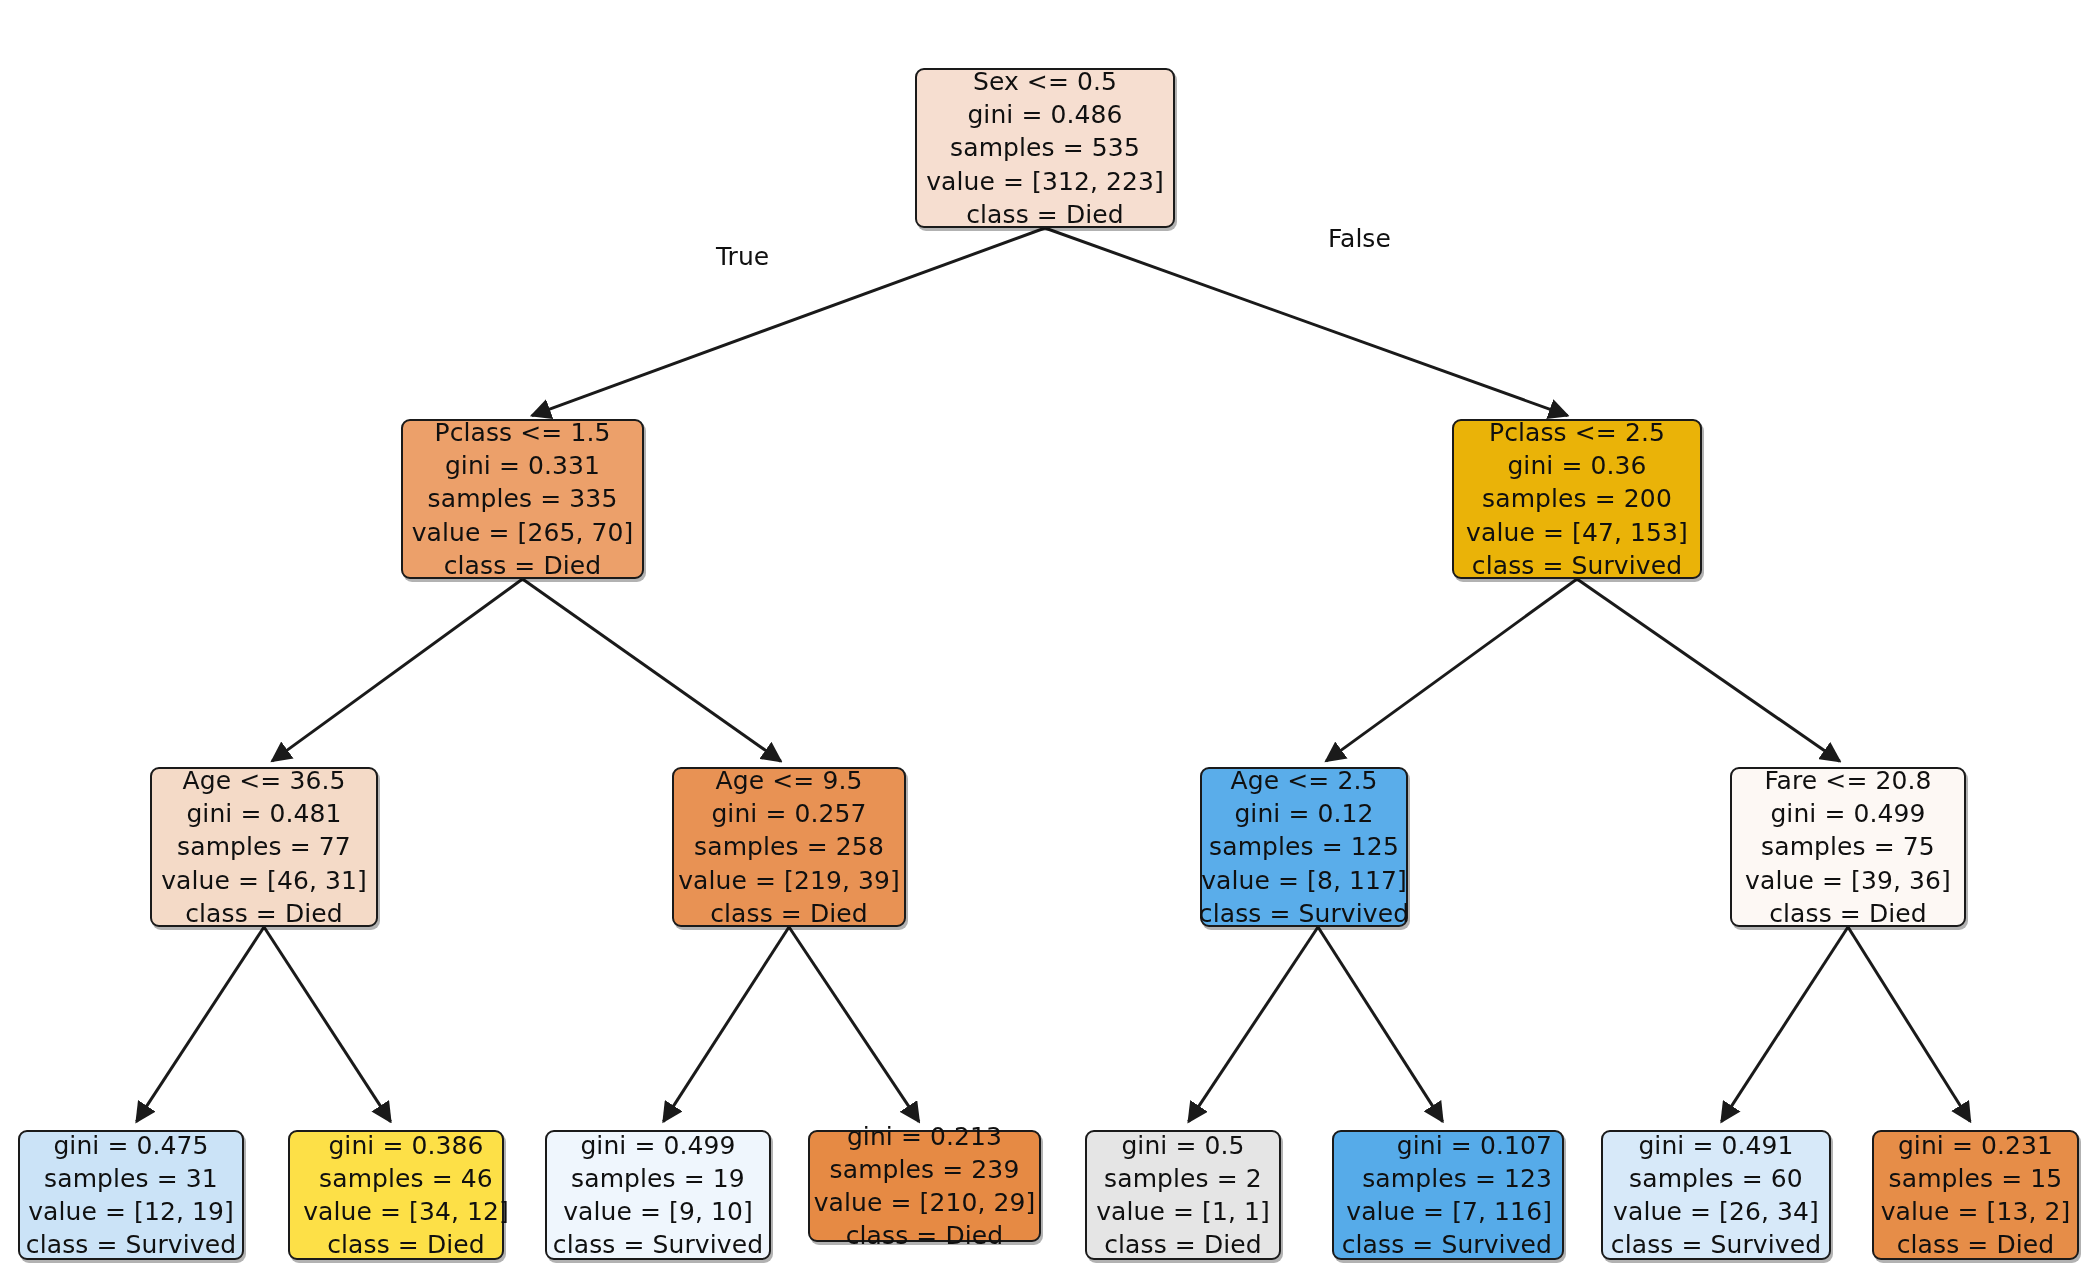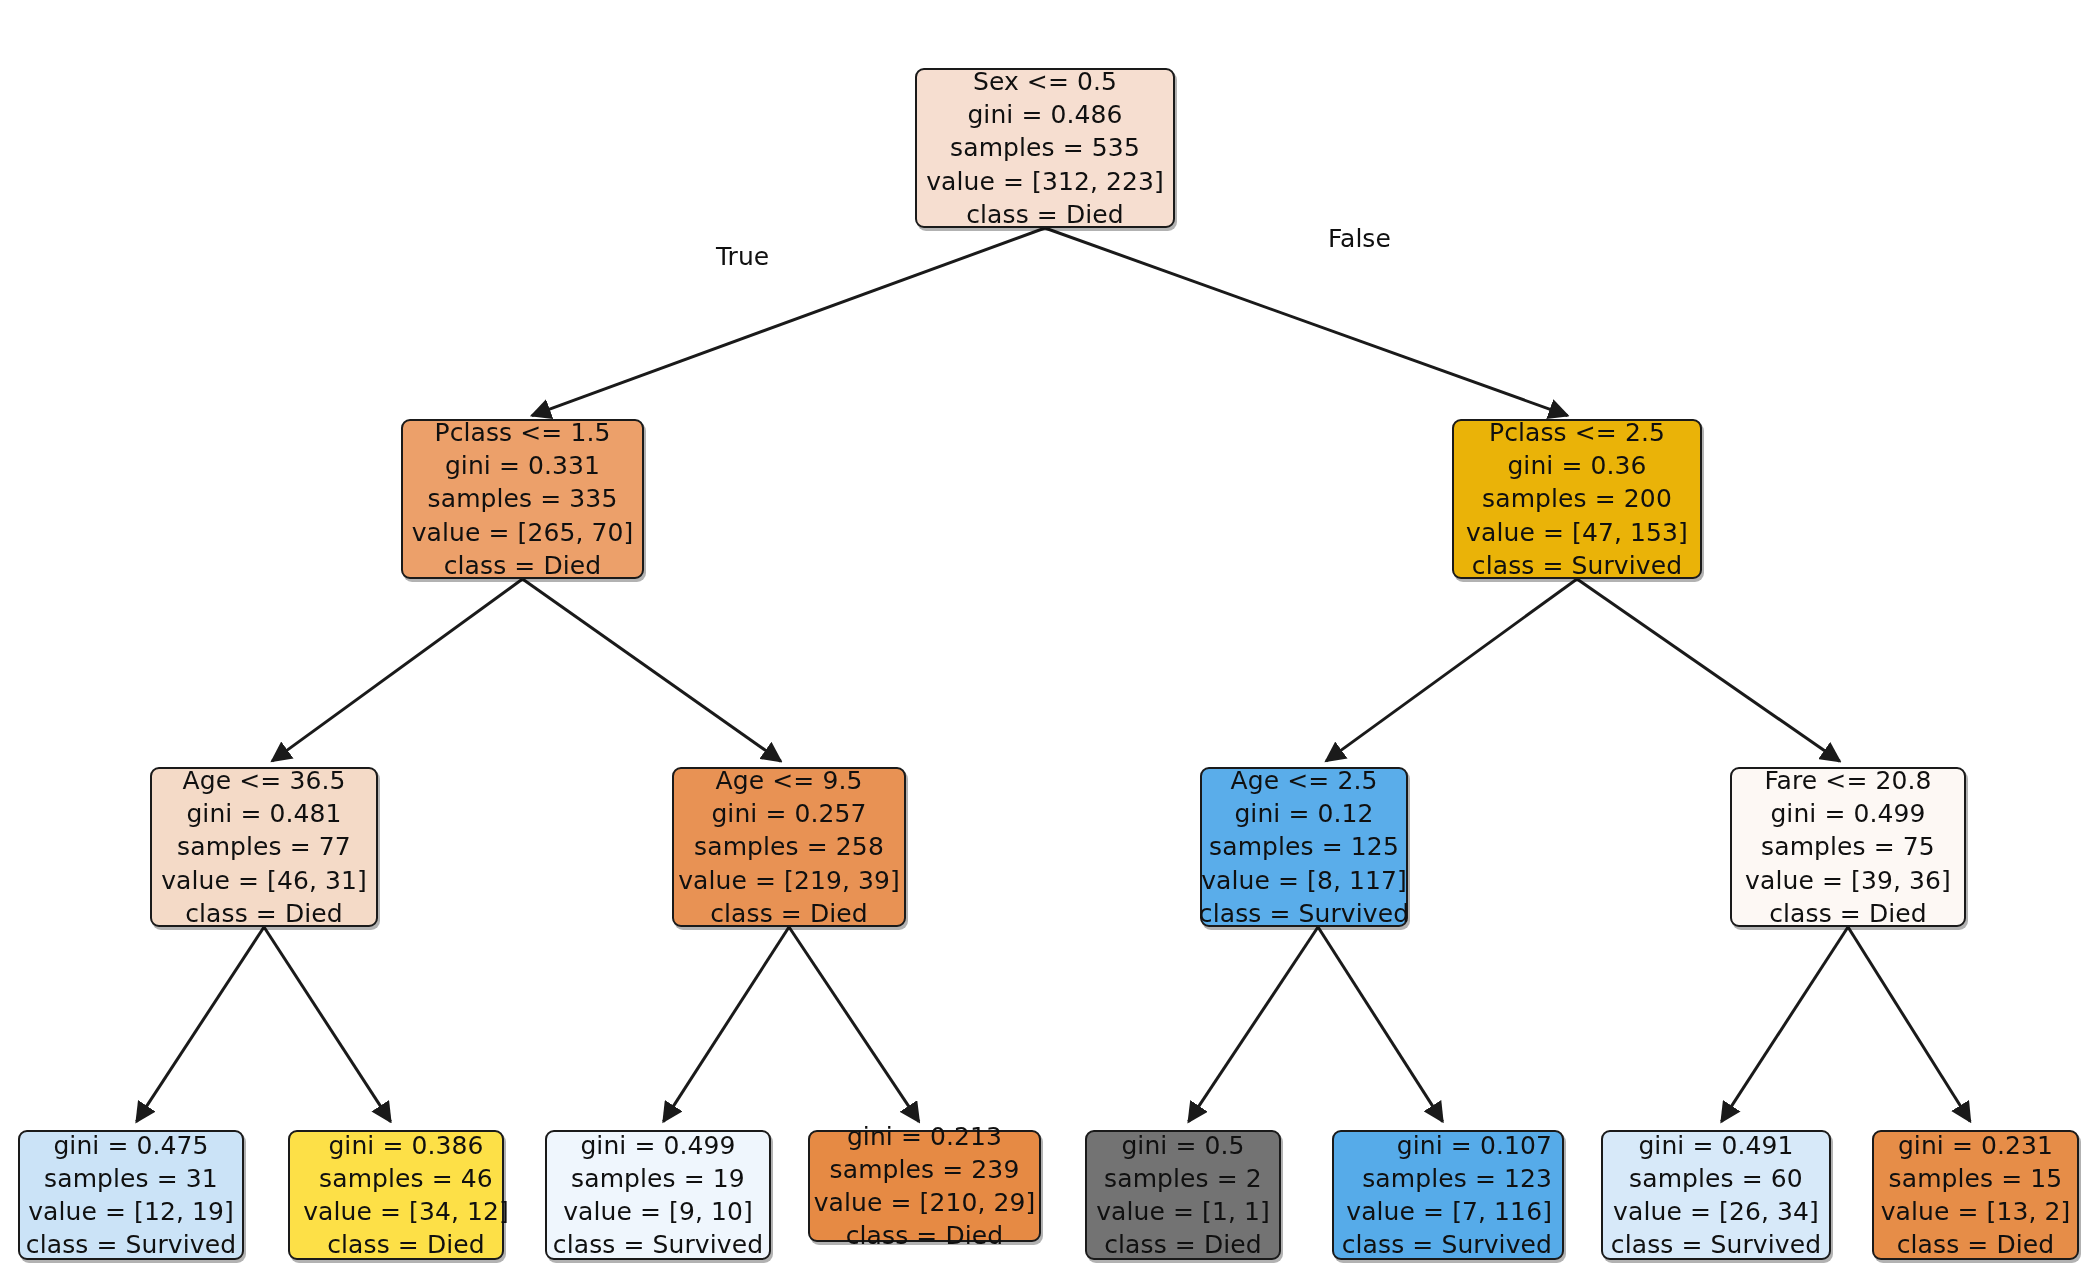--- a/index.html
+++ b/index.html
@@ -144,21 +144,21 @@
         <div class="line">samples = 19</div>
         <div class="line">value = [9, 10]</div>
         <div class="line">class = Survived</div>
       </div>
       <div class="node" style="left: 808px; top: 1130px; width: 233px; height: 112px; background: rgb(230, 138, 68);">
         <div class="line">gini = 0.213</div>
         <div class="line">samples = 239</div>
         <div class="line">value = [210, 29]</div>
         <div class="line">class = Died</div>
       </div>
-      <div class="node" style="left: 1085px; top: 1130px; width: 196px; height: 130px; background: #737373;">
+      <div class="node" style="left: 1085px; top: 1130px; width: 196px; height: 130px; background: #e5e5e5;">
         <div class="line">gini = 0.5</div>
         <div class="line">samples = 2</div>
         <div class="line">value = [1, 1]</div>
         <div class="line">class = Died</div>
       </div>
       <div class="node" style="left: 1332px; top: 1130px; width: 232px; height: 130px; background: rgb(86, 171, 233); align-items: flex-end;">
         <div class="line">gini = 0.107</div>
         <div class="line">samples = 123</div>
         <div class="line">value = [7, 116]</div>
         <div class="line">class = Survived</div>

